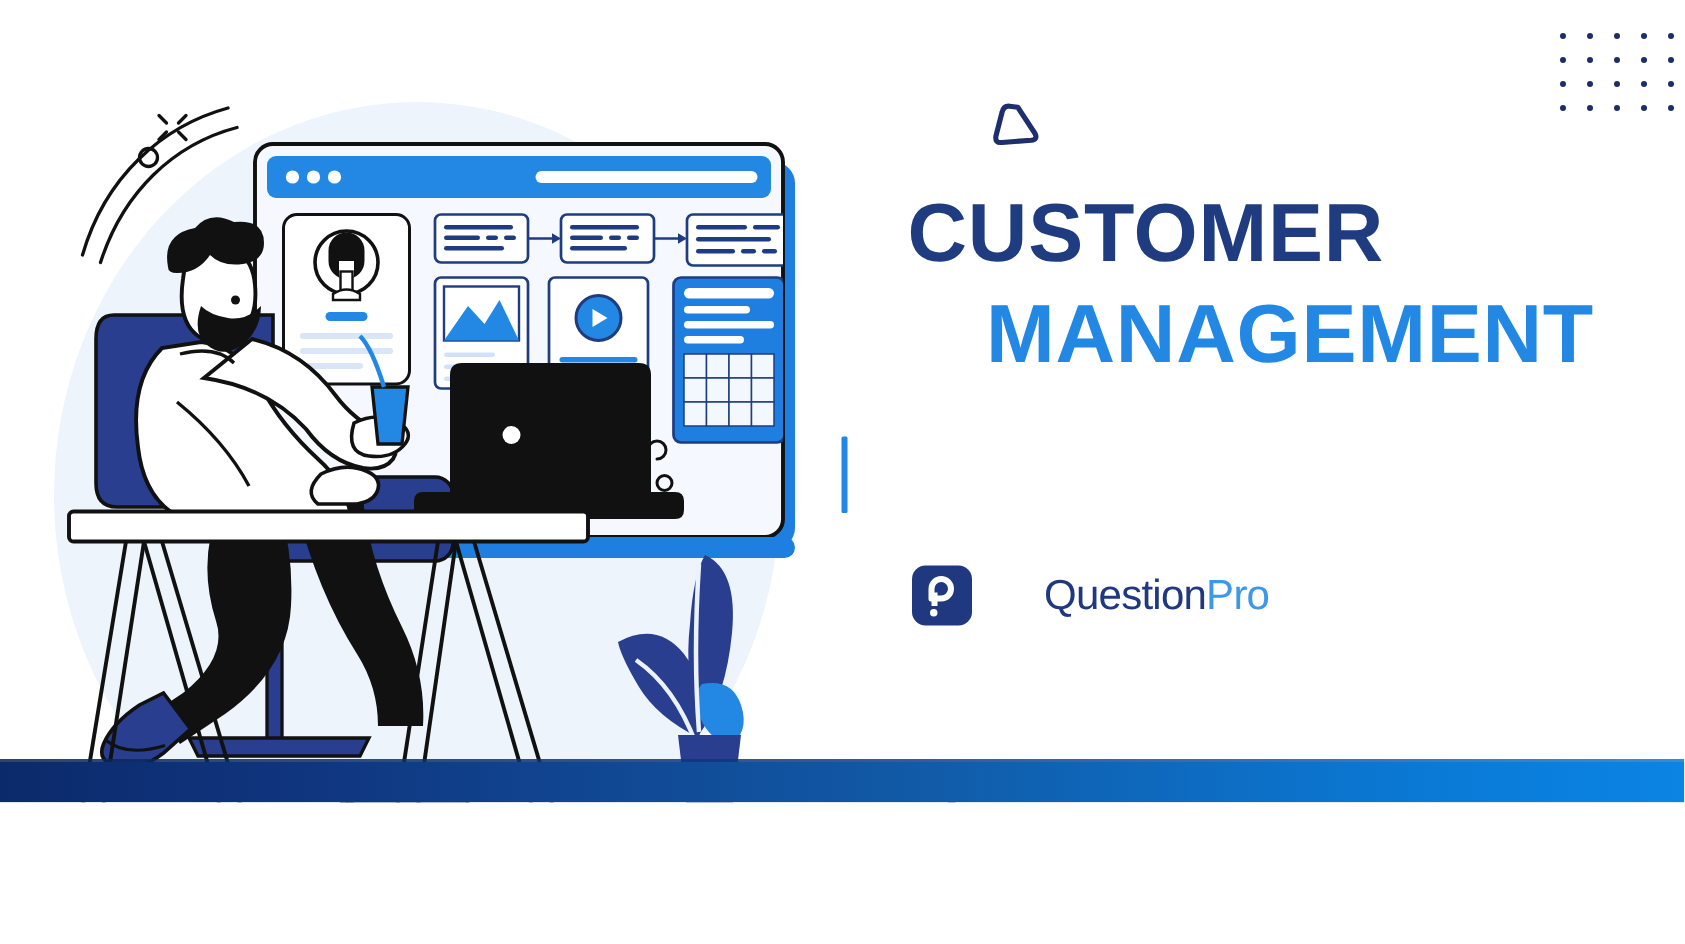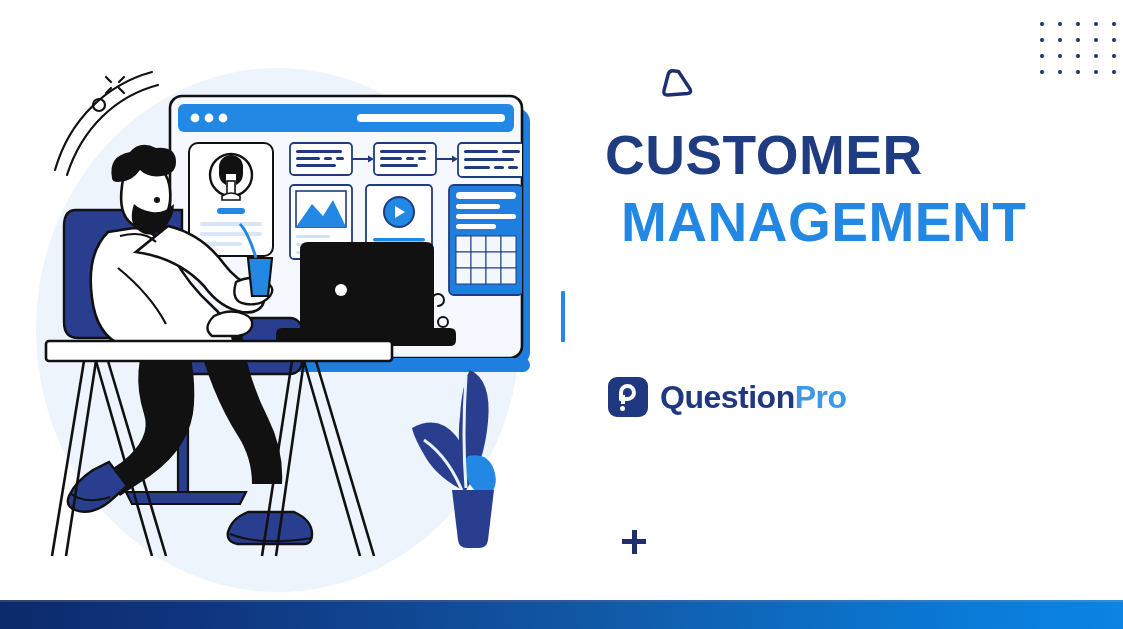--- a/index.html
+++ b/index.html
@@ -3,21 +3,21 @@
 <meta charset="utf-8">
 <style>
   html, body {
     margin: 0;
     padding: 0;
     background: #ffffff;
   }
   #canvas {
     position: relative;
     width: 1123px;
-    height: 629px;
+    height: 535px;
     background: #ffffff;
     overflow: hidden;
     font-family: "Liberation Sans", sans-serif;
   }
 
   
   #bottom-bar {
     position: absolute;
     left: 0;
     bottom: 0;
@@ -69,21 +69,22 @@
     color: #1f3c80;
     font-size: 55px;
   }
   #title-line-1 { margin: 0 0 12px 0; }
   #title-line-2 { margin: 0 0 12px 0; }
   #title-line-3 {
     color: #2288e3;
     font-size: 55px;
     margin: 0;
     position: relative;
-    left: 16px;
+    left: 5px;
+    text-align: center;
   }
   #title-divider {
     position: absolute;
     left: 561px;
     top: 291px;
     width: 4px;
     height: 51px;
     background: #2288e3;
     border-radius: 1px;
   }
@@ -126,25 +127,26 @@
   #logo-mark .p-dot {
     position: absolute;
     left: 12px;
     top: 29px;
     width: 5px;
     height: 5px;
     border-radius: 50%;
     background: #ffffff;
   }
   #logo-text {
-    font-size: 32px;
-    font-weight: 700;
+    font-size: 28px;
+    font-weight: 400;
     letter-spacing: -0.5px;
     line-height: 1;
     white-space: nowrap;
+    margin-left: 36px;
   }
   #logo-text .t1 { color: #1f3880; }
   #logo-text .t2 { color: #3d98ea; }
 
   
   #deco-triangle { position: absolute; left: 660px; top: 66px; }
   #deco-plus { position: absolute; left: 622px; top: 530px; }
   #deco-plus .h { position:absolute; left:0; top:9px; width:24px; height:5px; background:#1f2f6e;}
   #deco-plus .v { position:absolute; left:9.5px; top:0; width:5px; height:24px; background:#1f2f6e;}
 

